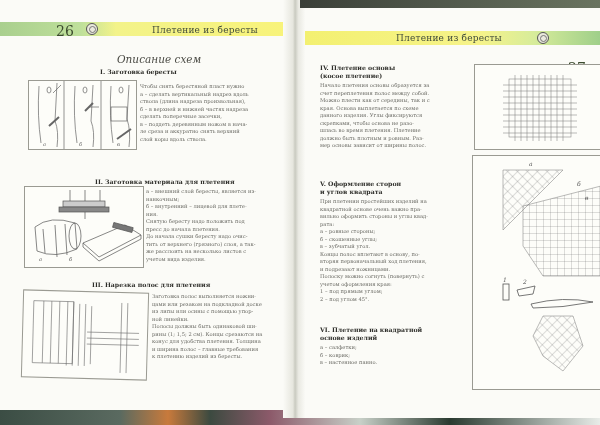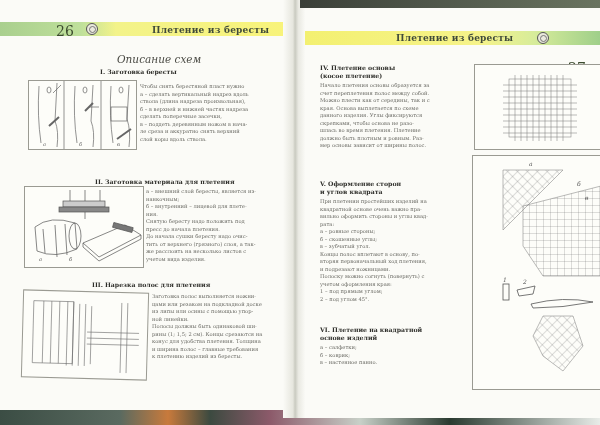--- a/index.html
+++ b/index.html
@@ -7,21 +7,21 @@
   .bottom-strip { position:absolute; left:0; top:404px; width:600px; height:21px; background:linear-gradient(90deg,#3b4d44 0%,#5a6a60 20%,#c87a3c 28%,#3c4a40 35%,#8c5a6a 45%,#c8d0c8 60%,#2a3a30 75%,#e8ece8 100%); }
   .page { position:absolute; top:0; background:#fbfbf7; overflow:hidden; }
   .page-left { left:0; width:290px; height:410px; border-bottom-right-radius:2px; }
   .page-right { left:300px; width:300px; height:418px; background:#fbfbf7; }
   .gutter { position:absolute; left:283px; top:0; width:22px; height:418px; background:linear-gradient(90deg,#fbfbf7 0%,#e6e6de 45%,#c9cac0 55%,#e9e9e2 70%,#fafaf6 100%); }
   .top-dark { position:absolute; left:300px; top:0; width:300px; height:8px; background:linear-gradient(90deg,#3a3f38,#6a7460); }
   .header-band { position:absolute; height:14px; top:22px; }
   .hb-left { left:0; width:290px; background:linear-gradient(90deg,#a9cf8e 0%,#bfe09b 28%,#f3f38a 40%,#f8f37a 100%); }
   .hb-right { left:300px; width:300px; top:31px; background:linear-gradient(90deg,#f3f070 0%,#f6f38a 60%,#d7ec9a 78%,#9fcf8a 100%); }
   .page-num { position:absolute; font-size:14px; color:#3b4b2e;text-align:right; }
-  .running-title { position:absolute; font-size:9px; color:#3f4a3a; letter-spacing:0.2px; white-space:nowrap;font-weight:bold; }
+  .running-title { position:absolute; font-size:9px; color:#3f4a3a; letter-spacing:0.2px; white-space:nowrap; }
   .emblem { position:absolute; width:12px; height:12px; border-radius:50%; background:#eaeadd; border:1.5px solid #555; box-sizing:border-box; }
   .emblem::after { content:""; position:absolute; left:2px; top:2px; width:5px; height:5px; border:1px solid #777; border-radius:50%; }
   .section-title { position:absolute; font-size:10.5px; font-style:italic; color:#4a4a44; }
   .h { position:absolute; font-size:6.2px; font-weight:bold; color:#2e2e2a; line-height:8px; white-space:nowrap; }
   .p { position:absolute; font-size:5.2px; color:#6a6a64; line-height:7.5px; text-align:justify; }
   .p span { display:block; }
   .fig { position:absolute; border:1px solid #9a9a92; background:#fdfdf9; }
   svg { display:block; }
 </style>
 </head>

